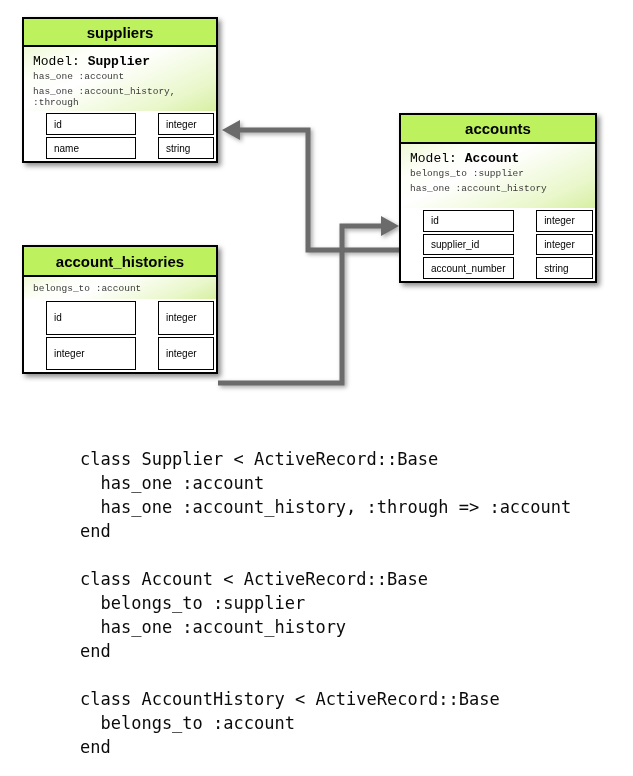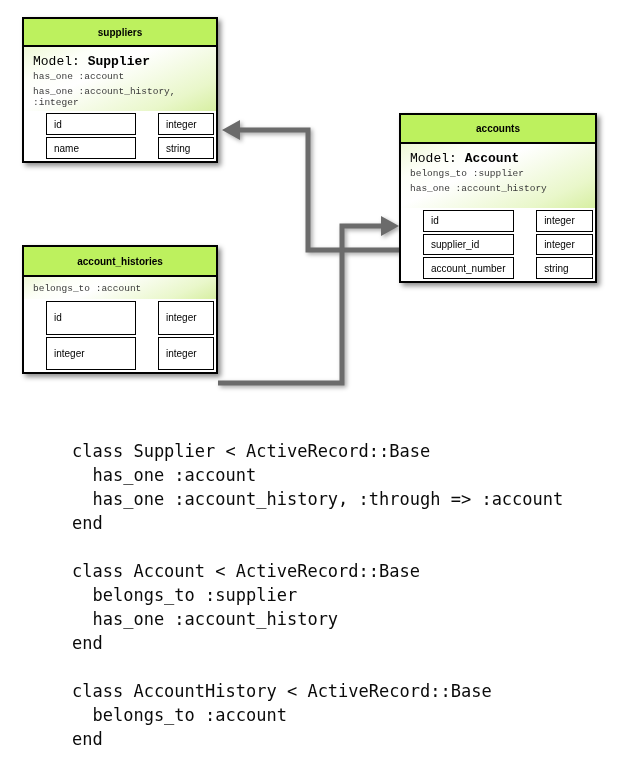--- a/index.html
+++ b/index.html
@@ -20,21 +20,21 @@
     box-shadow:3px 3px 5px rgba(0,0,0,0.45);
     display:flex;
     flex-direction:column;
   }
   .table-header{
     flex:0 0 auto;
     background:#bdf15e;
     border-bottom:2px solid #000;
     text-align:center;
     font-weight:bold;
-    font-size:10px;
+    font-size:15px;
     color:#000;
     display:flex;
     align-items:center;
     justify-content:center;
   }
   .model-section{
     flex:1 1 auto;
     background:linear-gradient(155deg,#eef8d6 0%,#fdfff8 22%,#ffffff 40%,#e9f7ca 80%,#d7efa2 100%);
     padding:7px 8px 2px 9px;
     overflow:hidden;
@@ -63,21 +63,21 @@
     min-height:18px;
     margin-left:20px;
   }
   .rows-2{height:46px;}
   .rows-3{height:69px;}
   .code-block{
     position:absolute;
     left:64px;
     top:431px;
     z-index:2;
-    margin:8px;
+    margin:16px;
     font-family:"DejaVu Sans Mono", monospace;
     font-size:17px;
     line-height:24px;
     color:#0a0a0a;
     white-space:pre;
   }
 </style>
 </head>
 <body>
 
@@ -97,21 +97,21 @@
       </g>
     </g>
   </svg>
 
   <div class="table-box" style="left:22px;top:17px;width:196px;height:146px;">
     <div class="table-header" style="height:26px;">suppliers</div>
     <div class="model-section">
       <div class="model-line"><span>Model:</span>
         <b>Supplier</b></div>
       <div class="assoc-line">has_one :account</div>
-      <div class="assoc-line">has_one :account_history, :integer</div>
+      <div class="assoc-line">has_one :account_history, :through</div>
       <div class="assoc-line">=&gt; :account</div>
     </div>
     <div class="rows-area rows-2">
       <div class="cell">id</div>
       <div class="cell">integer</div>
       <div class="cell">name</div>
       <div class="cell">string</div>
     </div>
   </div>
 

